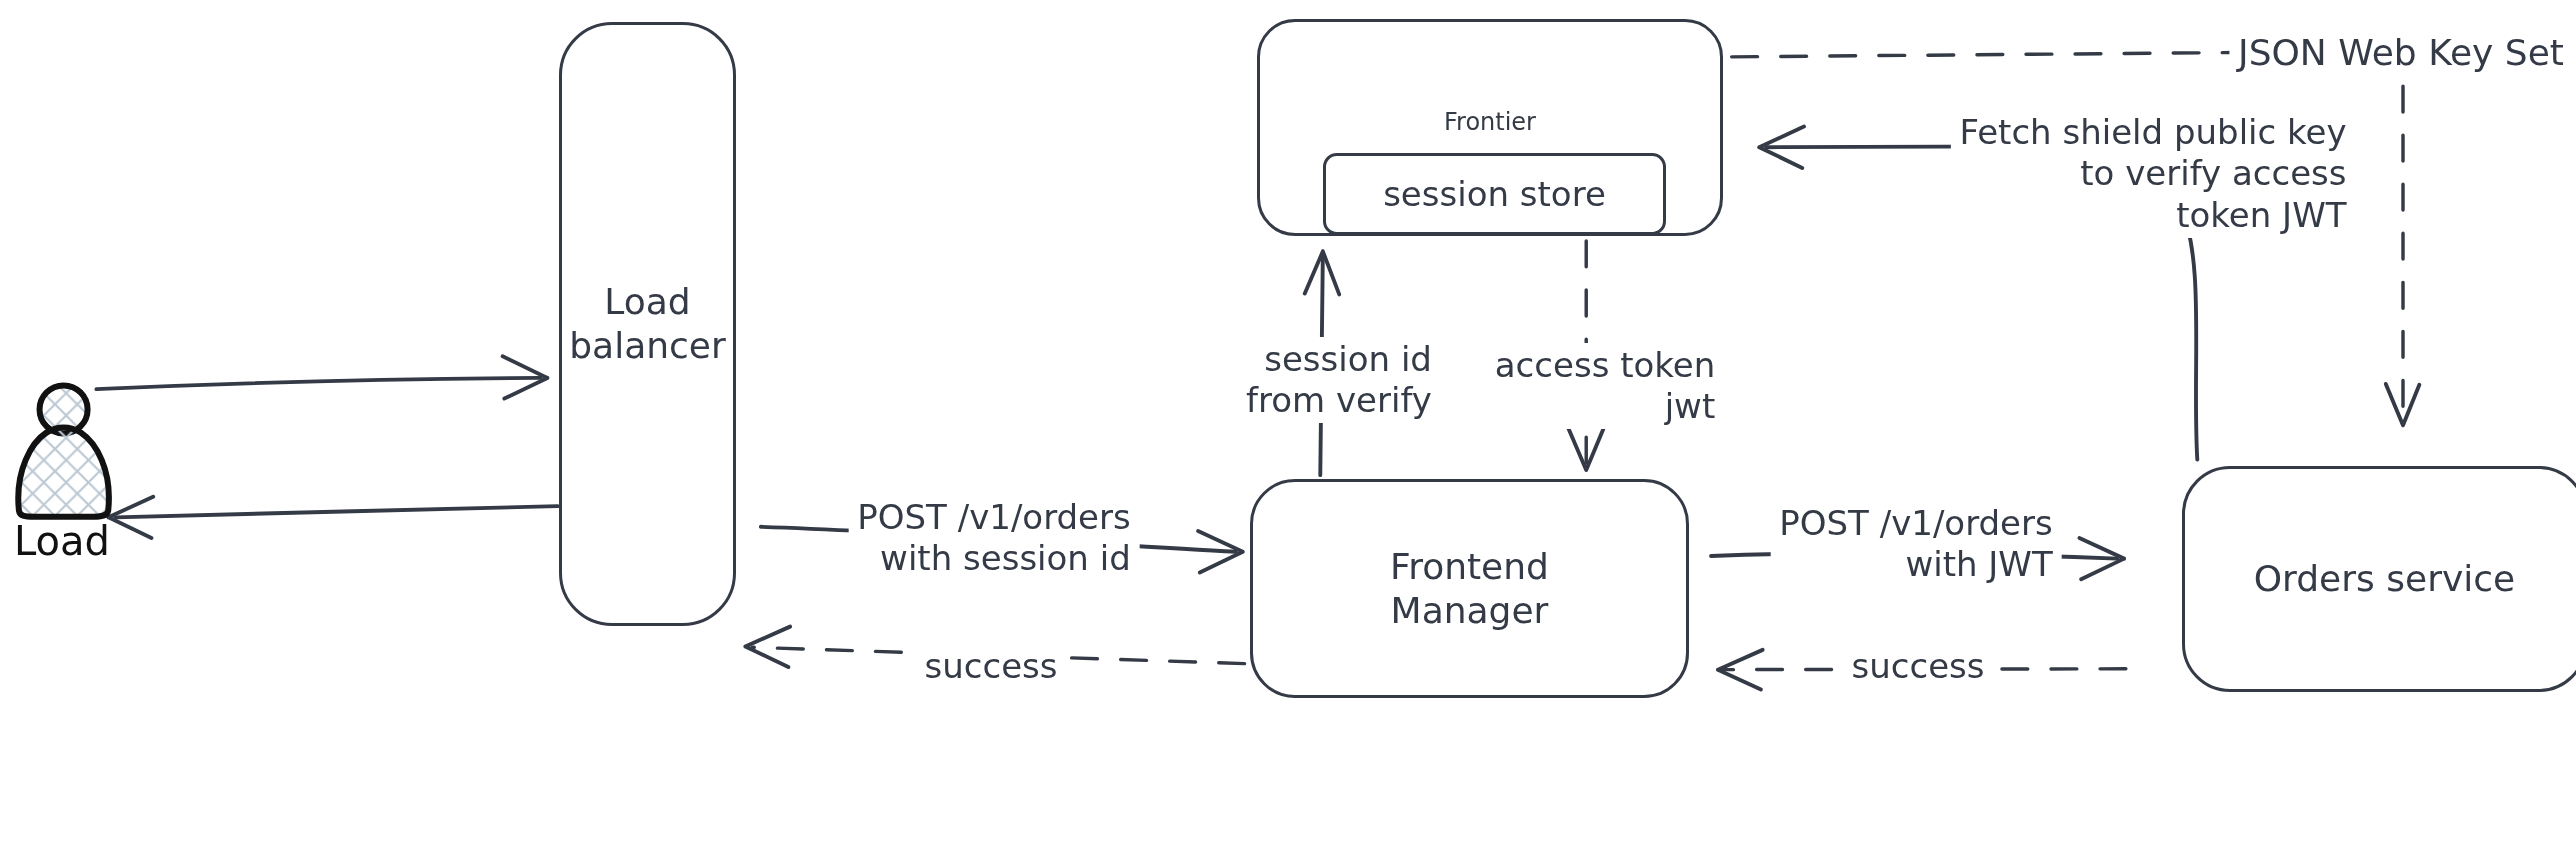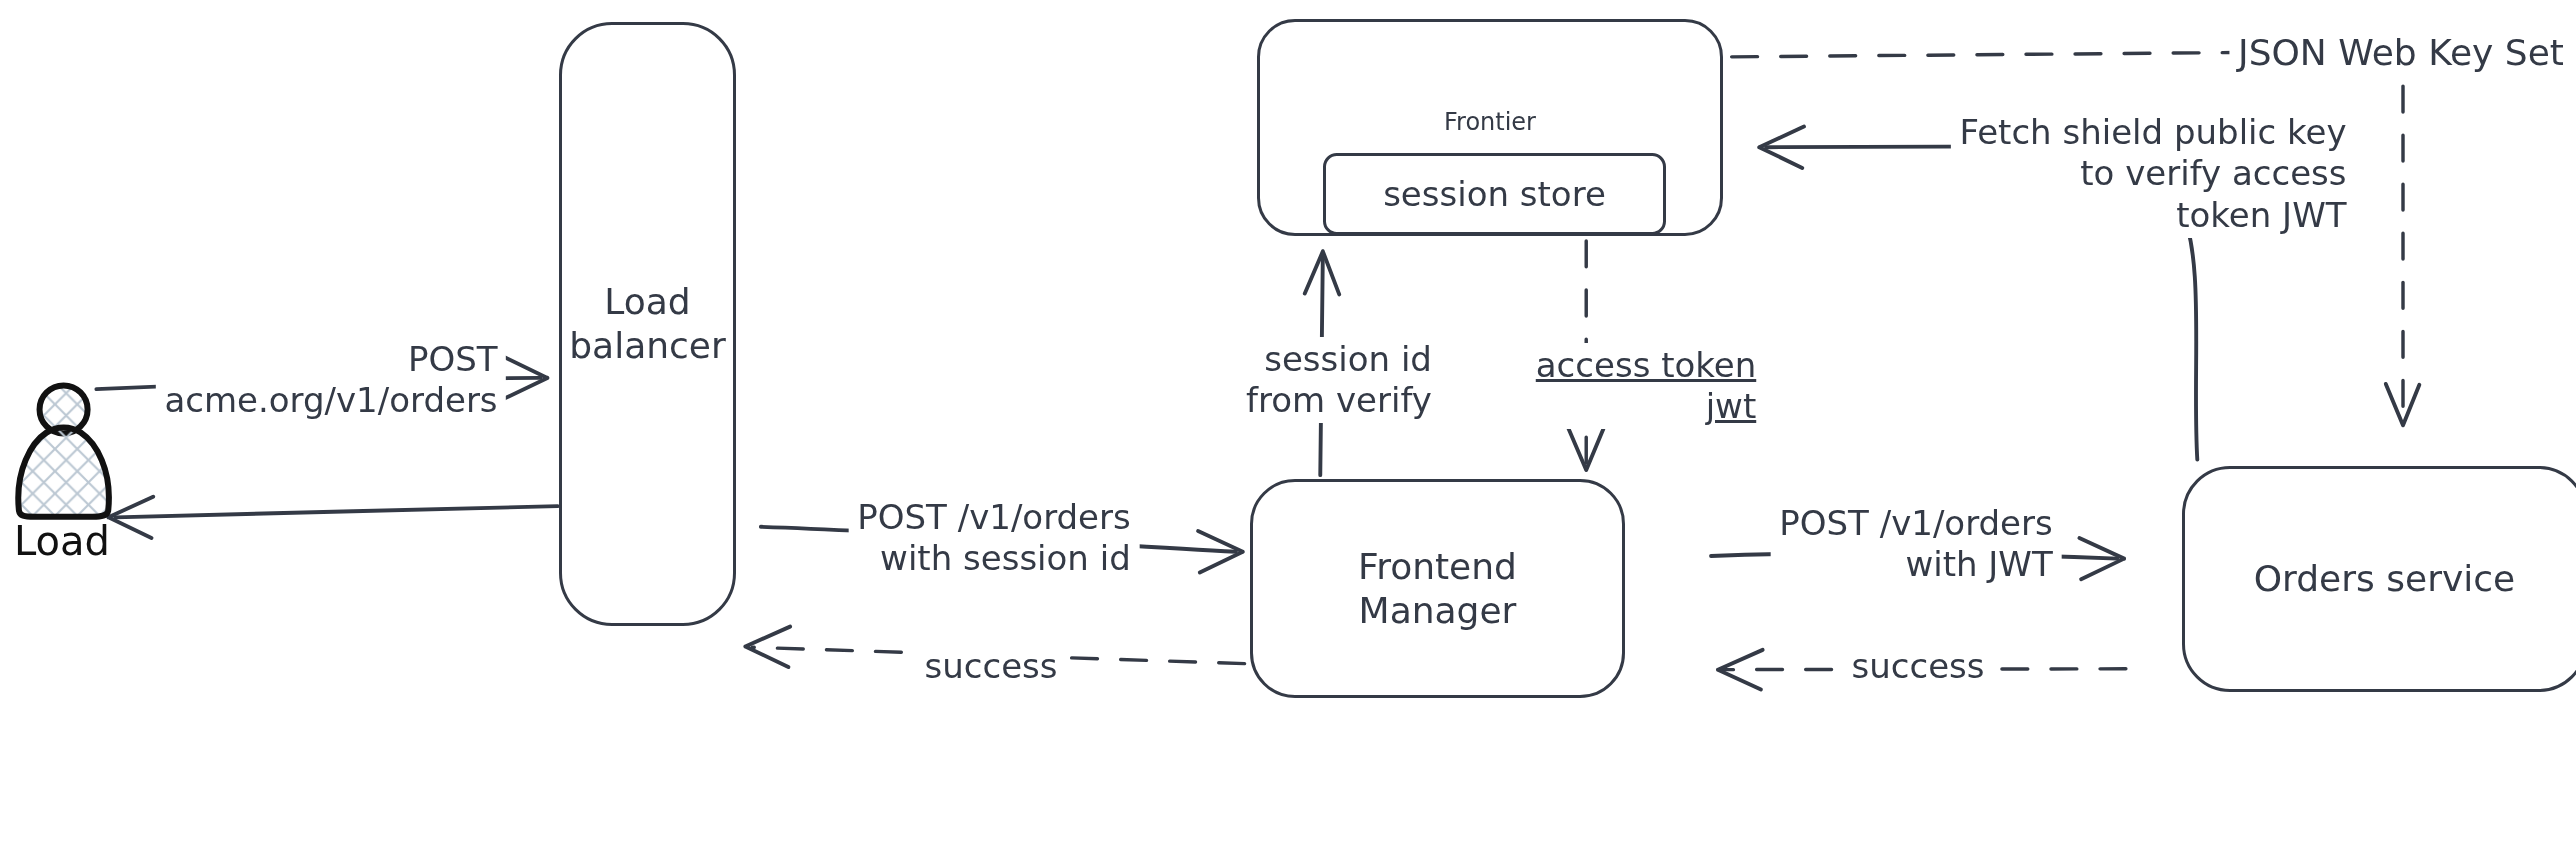--- a/index.html
+++ b/index.html
@@ -18,21 +18,21 @@
 
   .node{position:absolute;box-sizing:border-box;background:var(--bg);
         border:3.4px solid var(--stroke);display:flex;align-items:center;justify-content:center;}
   .node-label{white-space:pre;text-align:center;font-size:36px;line-height:1.2;color:var(--stroke);}
 
   .node.lb{left:559px;top:21.5px;width:177px;height:604px;border-radius:53px;}
   .node.frontier{left:1257px;top:19px;width:466px;height:217px;border-radius:38px;display:block;}
   .frontier-title{position:absolute;left:0;right:0;top:86px;text-align:center;font-size:24px;white-space:pre;}
   .node.session{position:absolute;left:63px;top:131px;width:343px;height:82px;border-radius:13.8px;border-width:3px;}
   .node.session .node-label{font-size:34px;}
-  .node.fm{left:1250px;top:479px;width:375px;height:219px;border-radius:45px;}
+  .node.fm{left:1250px;top:479px;width:439px;height:219px;border-radius:45px;}
   .node.orders{left:2134px;top:466px;width:405px;height:226px;border-radius:48px;margin-left:48px;}
 
   .label{position:absolute;transform:translateX(-50%);background:var(--bg);
          white-space:pre;text-align:right;font-size:34px;line-height:1.22;
          color:var(--stroke);padding:1.7px 8.6px;}
   .label.jwks{font-size:36px;}
   .label.user-name{font-size:40px;color:var(--user-stroke);background:transparent;}
 
   .user-figure{position:absolute;left:10.3px;top:382px;width:114px;height:139px;color:var(--user-stroke);}
 </style>
@@ -93,28 +93,26 @@
     <defs>
       <pattern id="xh" width="26" height="26" patternUnits="userSpaceOnUse">
         <path d="M0 0 L26 26 M26 0 L0 26" stroke="var(--hatch)" stroke-width="2.5" fill="none"></path>
       </pattern>
     </defs>
     <circle cx="62" cy="32" r="28" fill="url(#xh)" stroke="currentColor" stroke-width="7"></circle>
     <path d="M10 150 C 5 103 25 70 42 59 C 54 51 70 51 82 59 C 100 71 119 103 114 150 C 113 156 106 157 96 157 L 28 157 C 16 157 11 156 10 150 Z" fill="url(#xh)" stroke="currentColor" stroke-width="7"></path>
   </svg>
   <div class="label user-name" style="left:62px;top:515px;">Load</div>
 
-  <div class="label" style="left:331px;top:337px;">POST
-acme.org/v1/orders</div>
   <div class="label" style="left:994px;top:495px;">POST /v1/orders
 with session id</div>
   <div class="label" style="left:991px;top:644px;">success</div>
   <div class="label" style="left:1339px;top:337px;">session id
 from verify</div>
-  <div class="label" style="left:1646px;top:343px;text-decoration:underline;">access token
+  <div class="label" style="left:1605px;top:343px;">access token
 jwt</div>
   <div class="label" style="left:1916px;top:501px;">POST /v1/orders
 with JWT</div>
   <div class="label" style="left:1918px;top:644px;">success</div>
   <div class="label" style="left:2153px;top:110px;">Fetch shield public key
 to verify access
 token JWT</div>
   <div class="label jwks" style="left:2401px;top:29px;">JSON Web Key Set</div>
 
 </div>

